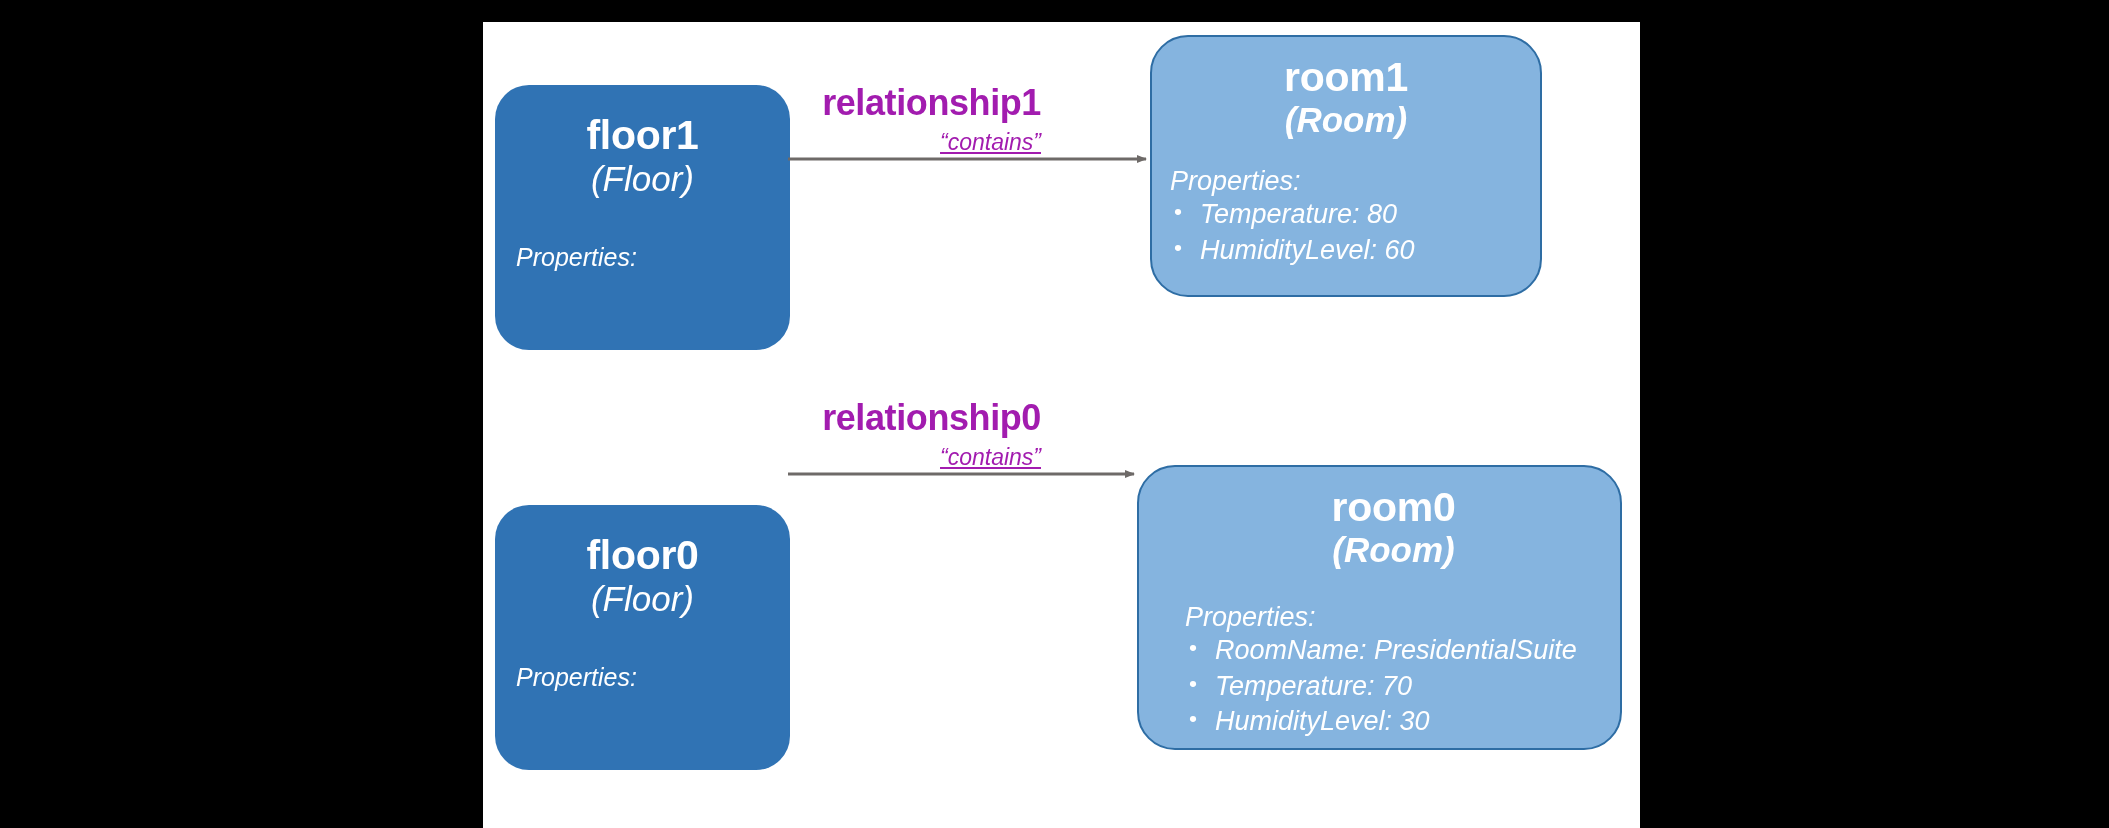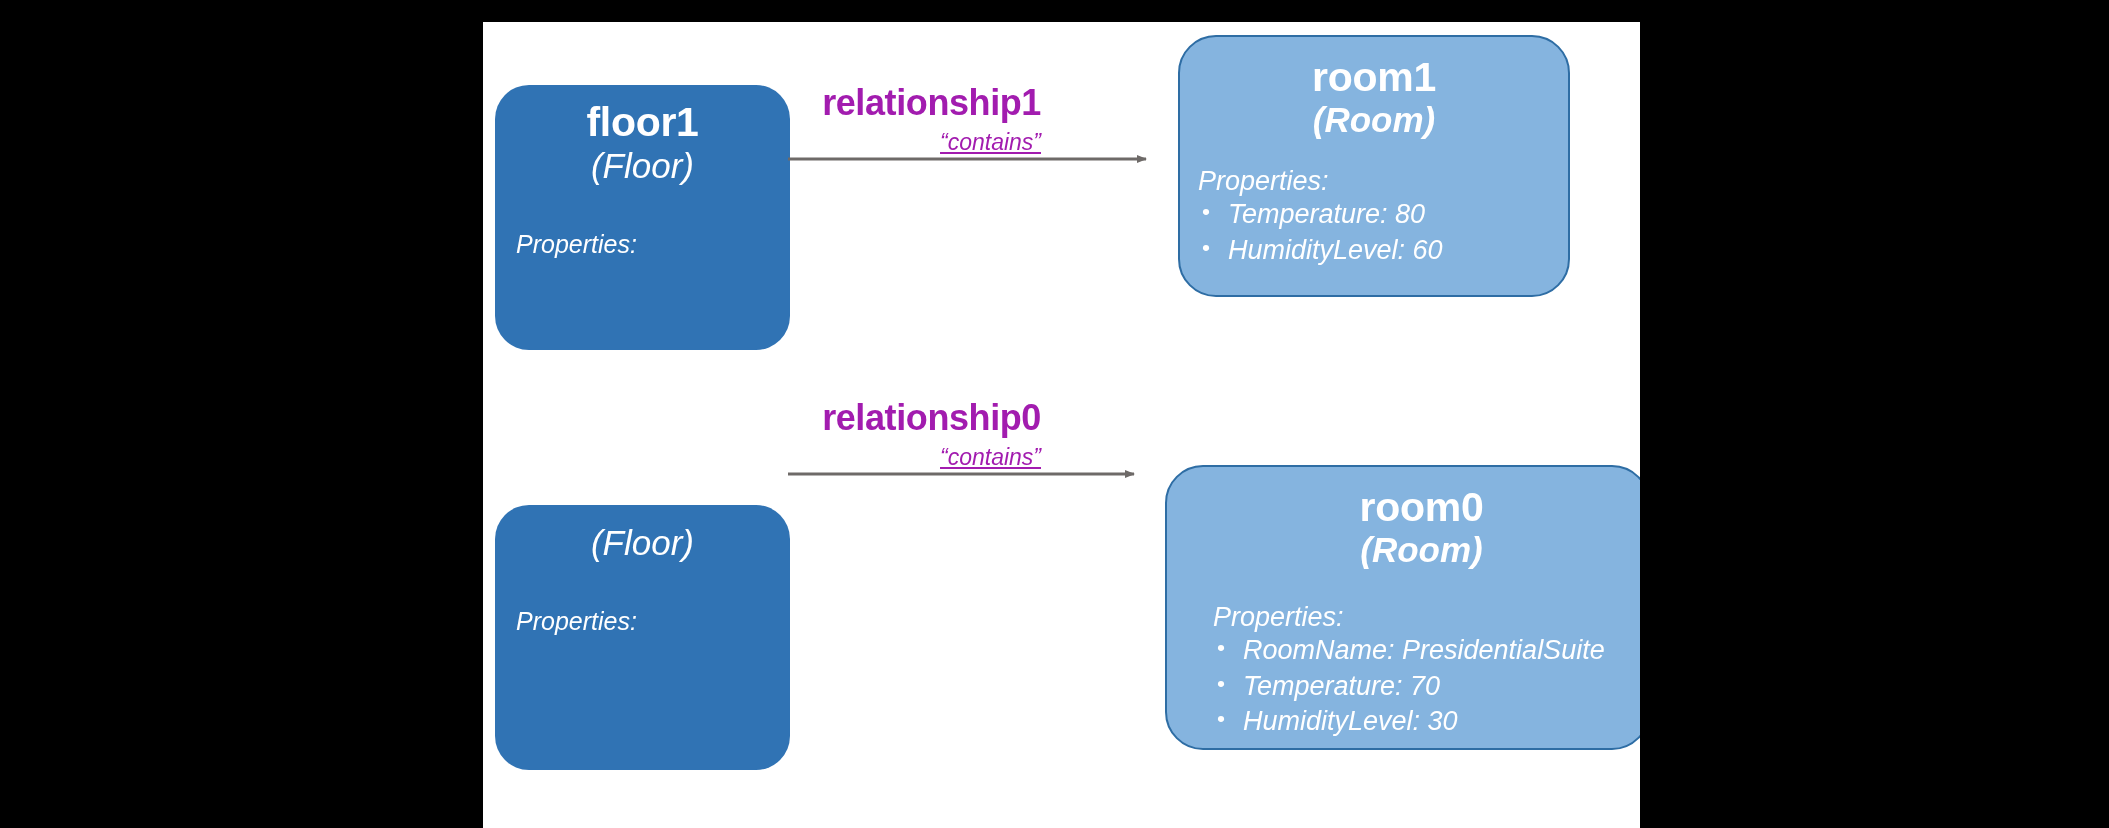--- a/index.html
+++ b/index.html
@@ -39,21 +39,20 @@
     color: #ffffff;
   }
   .node.floor {
     background: #3073B4;
     border-radius: 34px;
   }
   .node.room {
     background: #85B4DF;
     border: 2px solid #2E6DA4;
     border-radius: 38px;
-    margin-left: 28px;
   }
 
   .node-head {
     text-align: center;
   }
   .node-title {
     font-weight: bold;
     letter-spacing: -0.3px;
     line-height: 1.06;
   }
@@ -83,21 +82,21 @@
     position: absolute;
     left: 4px;
     top: -1px;
     font-style: normal;
     font-size: 0.85em;
   }
 
   
   #floor1 { left: 12px; top: 63px; width: 295px; height: 265px; }
   #floor0 { left: 12px; top: 483px; width: 295px; height: 265px; }
-  .floor .node-head { padding-top: 16px; }
+  .floor .node-head { padding-top: 29px; }
   .floor .node-title { font-size: 41px; }
   .floor .node-type  { font-size: 35px; margin-top: 3px; }
   .floor .props-label{ font-size: 25px; margin-top: 46px; padding-left: 21px; }
 
   
   #room1 { left: 667px; top: 13px; width: 392px; height: 262px; }
   #room0 { left: 654px; top: 443px; width: 485px; height: 285px; padding-left: 28px; }
   .room .node-head { padding-top: 19px; }
   .room .node-title { font-size: 41px; }
   .room .node-type  { font-size: 35px; margin-top: 2px; font-weight: bold; }
@@ -176,20 +175,21 @@
         <div class="props-label">Properties:</div>
         <ul class="props-list">
           <li>Temperature: 80</li>
           <li>HumidityLevel: 60</li>
         </ul>
       </div>
     </div>
 
     <div class="node floor" id="floor0">
       <div class="node-head">
+        <div class="node-title">floor0</div>
         <div class="node-type">(Floor)</div>
       </div>
       <div class="props-label">Properties:</div>
     </div>
 
     <div class="rel" id="rel0">
       <div class="rel-name">relationship0</div>
       <div class="rel-kind">“contains”</div>
     </div>
 

